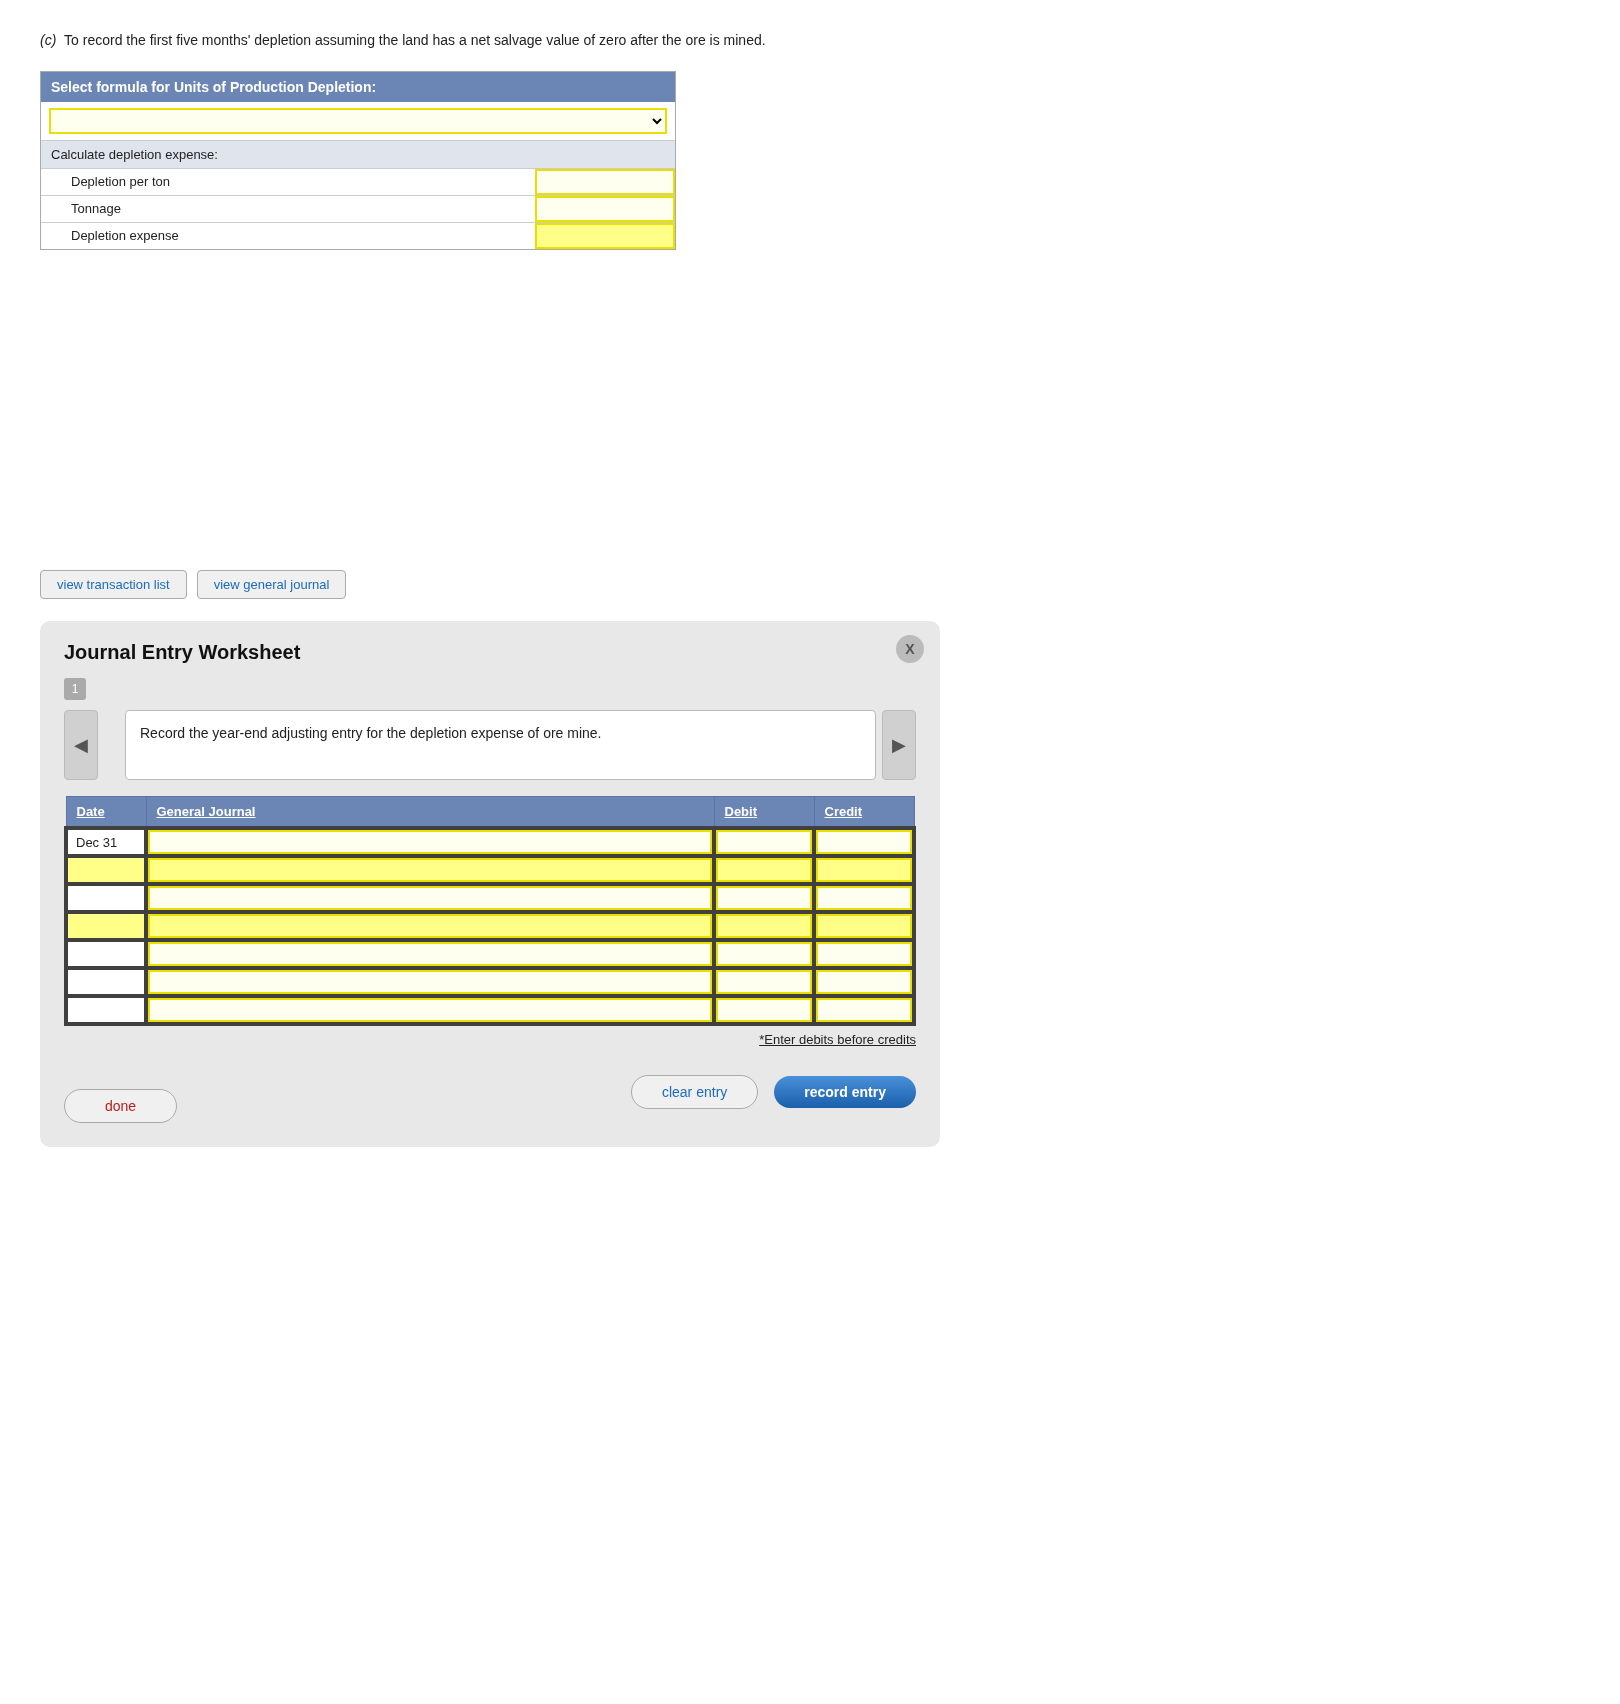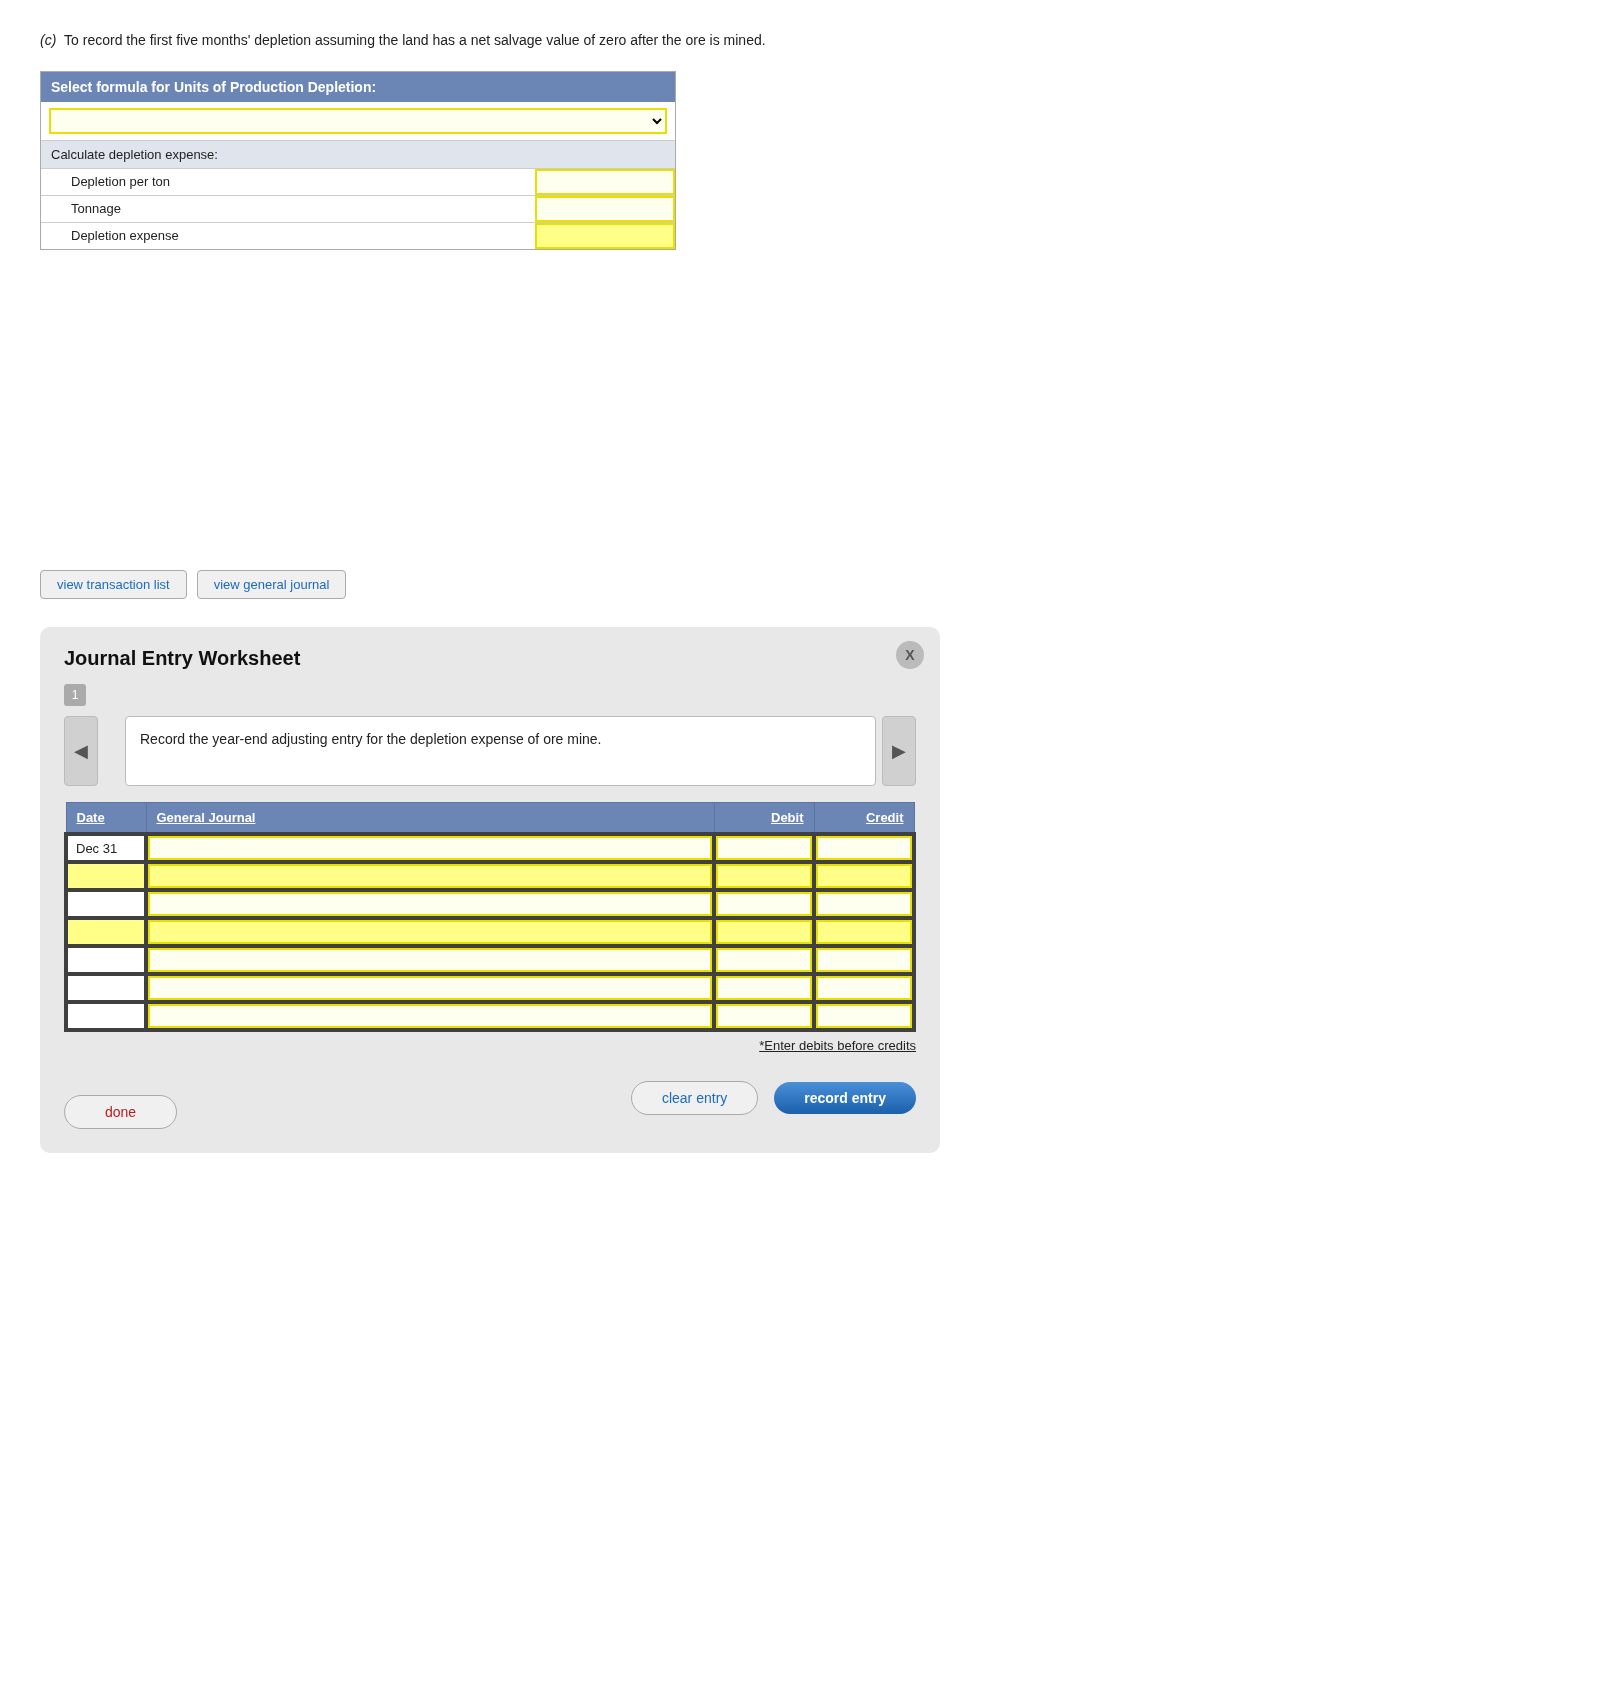--- a/index.html
+++ b/index.html
@@ -74,21 +74,21 @@
       font-size: 13px;
     }
     .formula-input.highlight {
       background: #ffff88;
     }
 
     
     .journal-buttons-row {
       display: flex;
       gap: 10px;
-      margin-bottom: 28px;
+      margin-bottom: 22px;
       margin-top: 320px;
     }
     .btn-link {
       border: 1px solid #aaa;
       border-radius: 4px;
       background: #f0f0f0;
       color: #1a6bbf;
       font-size: 13px;
       padding: 6px 16px;
       cursor: pointer;
@@ -182,21 +182,21 @@
       background: #6b85b5;
       color: #fff;
     }
     .journal-table thead th {
       padding: 7px 10px;
       text-align: left;
       font-weight: bold;
       border: 1px solid #5a74a4;
       text-decoration: underline;
     }
-    .journal-table thead th.center { text-align: right; }
+    .journal-table thead th.center { text-align: left; }
     .journal-table tbody tr {
       background: #fff;
     }
     .journal-table tbody td {
       border: 4px solid #404040;
       padding: 0;
       height: 28px;
     }
     .journal-table tbody td.date-cell {
       padding: 4px 8px;

